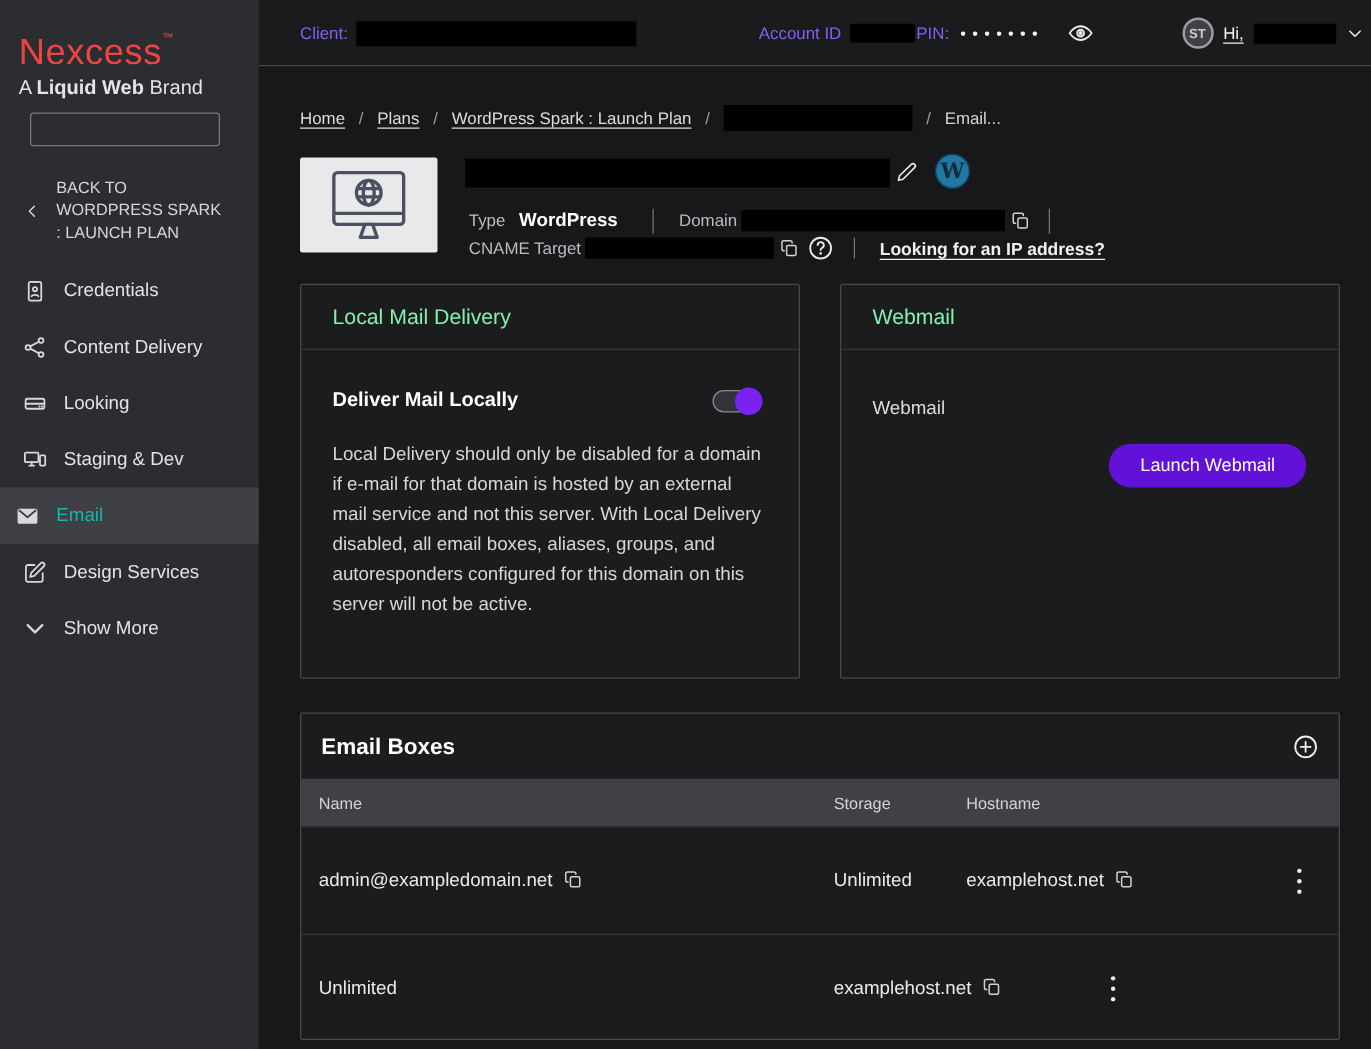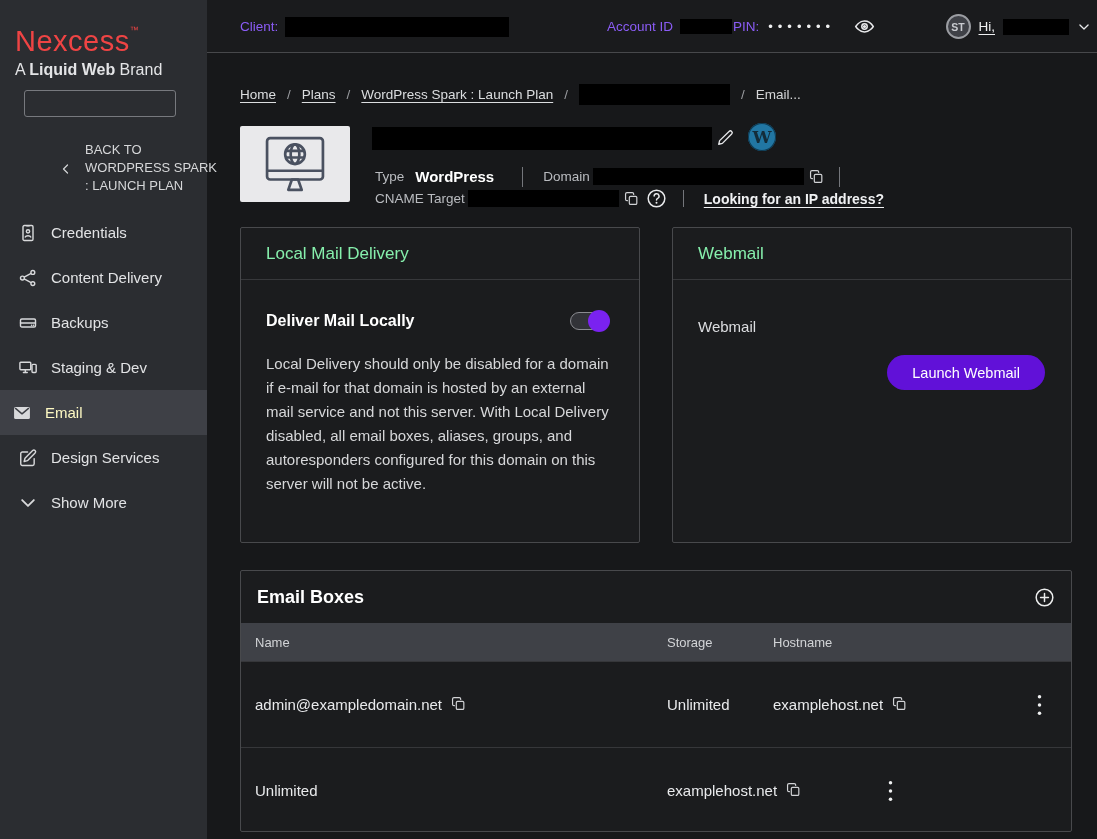--- a/index.html
+++ b/index.html
@@ -14,26 +14,26 @@
   .logo-wrap { position:absolute; left:15px; top:12px; }
   .logo { font-size:29px; font-weight:500; letter-spacing:.5px; color:#ef4444;margin-top:13px; }
   .logo sup { font-size:9px; vertical-align:18px; }
   .tagline { margin-top:3px; font-size:16px; color:#e3e4e6; font-weight:300; }
   .tagline b { font-weight:700; }
   .search-box { position:absolute; left:24px; top:90px; width:152px; height:27px;
     border:1px solid #77797e; border-radius:3px; display:flex; align-items:center; background:transparent; }
   .search-box input { flex:1; height:100%; background:transparent; border:none; outline:none;
     color:#e8e9ea; font-size:13px; padding:0 4px 0 8px; font-family:inherit; }
   .search-ic { width:15px; height:15px; margin-right:8px; color:#e8e9ea; }
-  .back-nav { position:absolute; left:0; top:141px; width:193px; display:flex; cursor:pointer;margin-left:40px; }
+  .back-nav { position:absolute; left:0; top:141px; width:193px; display:flex; cursor:pointer; }
   .back-chev { width:12px; height:12px; margin:22px 0 0 20px; color:#d6d7d9; flex:none; }
   .back-label { margin-left:13px; font-size:13px; line-height:18px; color:#d6d7d9; white-space:pre-line; }
   .nav-list { position:absolute; left:0; top:210px; width:207px; }
   .nav-item { height:45px; display:flex; align-items:center; padding-left:18px; cursor:pointer; color:#e2e3e5; }
-  .nav-item.active { background:#3e4046; color:#fef9c3;padding-left:12px; }
+  .nav-item.active { background:#3e4046; color:#14b8a6;padding-left:12px; }
   .nav-icon { width:20px; height:20px; margin-right:13px; color:#d8d9db; flex:none; }
   .nav-label { font-size:15px; }
 
   
   .topbar { position:absolute; left:207px; top:0; width:890px; height:53px; background:#1a1b1d;
     border-bottom:1px solid #47484b; z-index:2; }
   .tb-group { position:absolute; top:0; height:53px; display:flex; align-items:center; }
   .tb-label { font-size:13.5px; color:#8b5cf6; }
   .g-client { left:33px; gap:7px; }
   .g-account { left:400px; gap:7px; }
@@ -163,21 +163,21 @@
         <span class="nav-label">Content Delivery</span>
       </div>
       <div class="nav-item">
         <span class="nav-icon">
           <svg viewBox="0 0 24 24" fill="none" stroke="currentColor" stroke-width="1.7" stroke-linecap="round" stroke-linejoin="round">
             <rect x="3" y="7.2" width="18" height="9.6" rx="1.6"></rect>
             <path d="M3 12h18"></path>
             <path d="M16.3 14.7h.01M18.7 14.7h.01" stroke-width="2"></path>
           </svg>
         </span>
-        <span class="nav-label">Backups</span>
+        <span class="nav-label">Looking</span>
       </div>
       <div class="nav-item">
         <span class="nav-icon">
           <svg viewBox="0 0 24 24" fill="none" stroke="currentColor" stroke-width="1.7" stroke-linecap="round" stroke-linejoin="round">
             <rect x="2.3" y="5" width="13" height="9" rx="1"></rect>
             <path d="M6.5 17.3h4.6M8.8 14v3.3"></path>
             <rect x="16.8" y="7.6" width="5" height="9.7" rx="1.1"></rect>
           </svg>
         </span>
         <span class="nav-label">Staging &amp; Dev</span>

